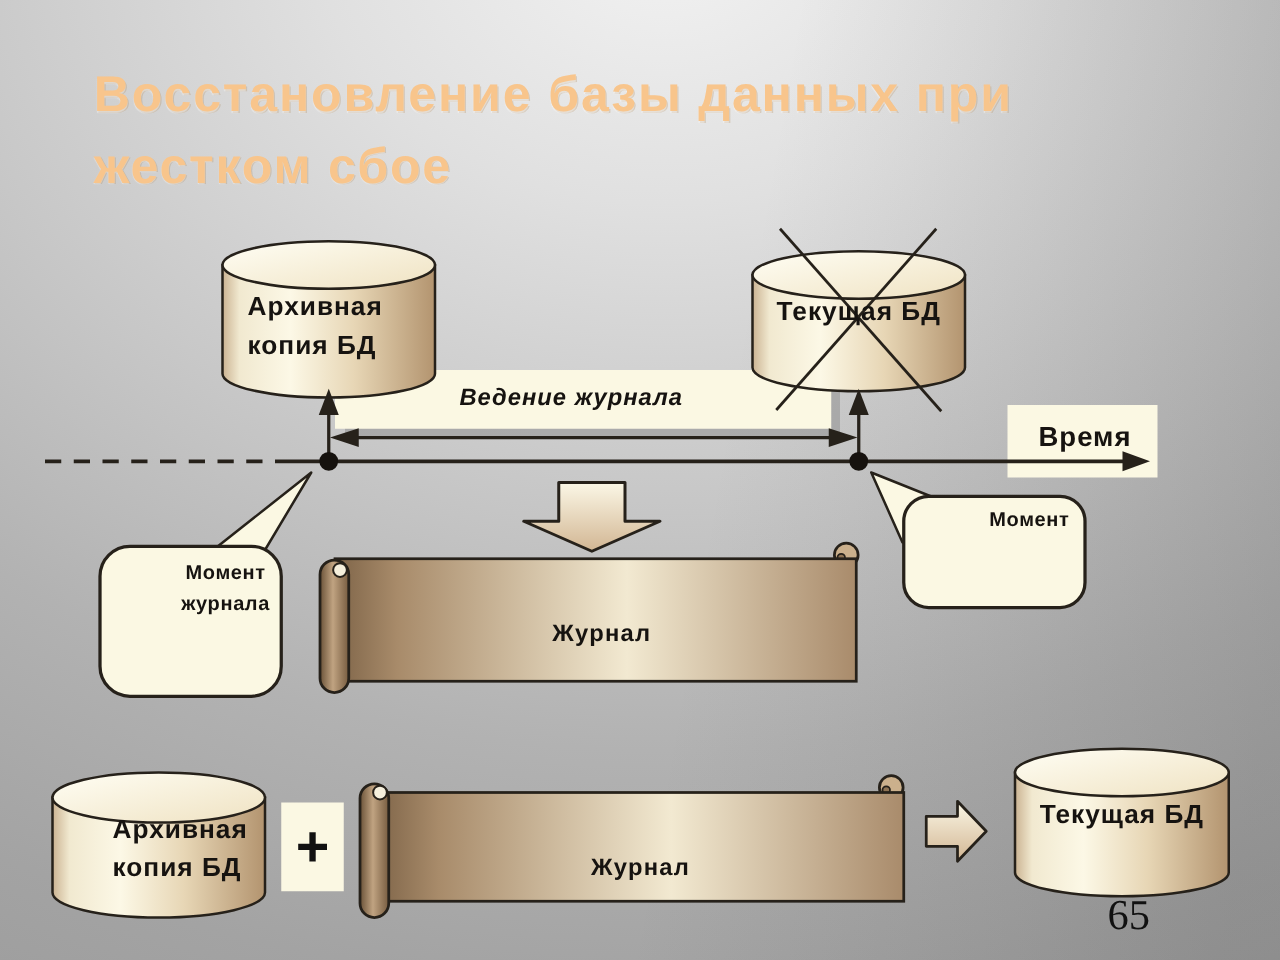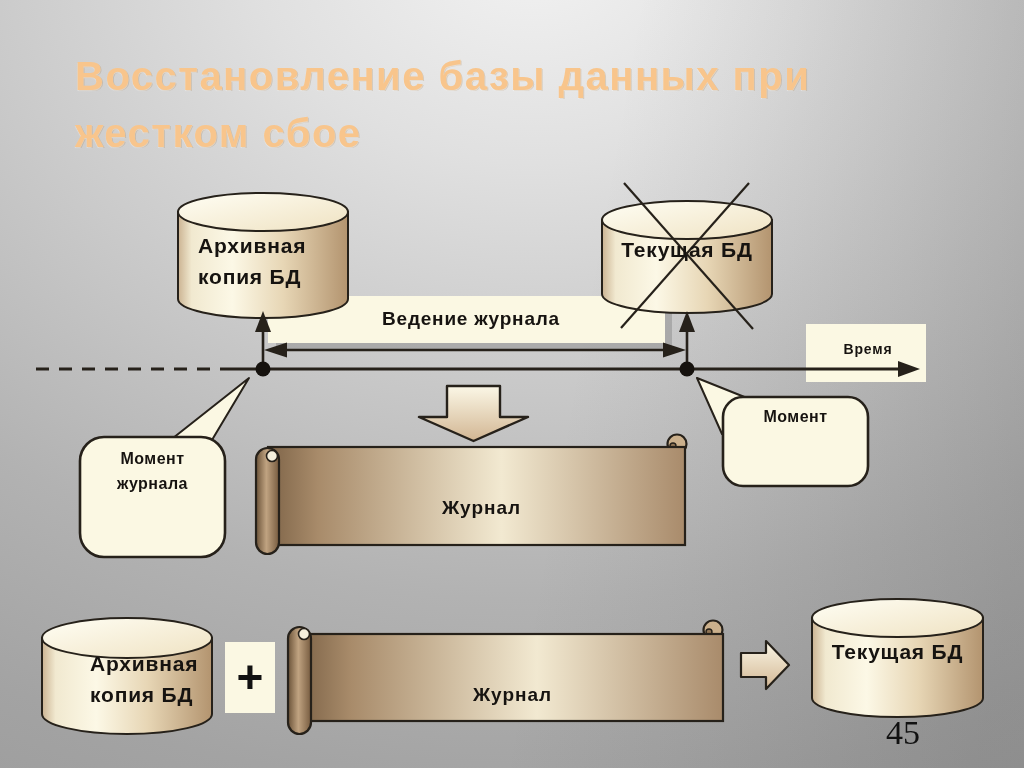--- a/index.html
+++ b/index.html
@@ -22,20 +22,21 @@
   .lbl{
     color:#161310;font-weight:700;letter-spacing:0.8px;
     font-size:21px;line-height:31px;white-space:nowrap;
   }
   .lbl-center{text-align:center;white-space:nowrap;}
   .band-label{font-size:19px;}
   .scroll-label{font-size:19px;letter-spacing:1px;margin-top:26px;}
   .callout-text{
     color:#161310;font-weight:700;font-size:16px;text-align:center;
     letter-spacing:0.5px;
+    padding-left:28px;
   }
   .callout-text span{display:block;}
   .plus-sign{
     width:50px;height:71px;text-align:center;line-height:66px;
     font-size:46px;font-weight:700;color:#111;
   }
   .page-number{
     font-family:"Liberation Serif",serif;font-size:34px;color:#111;
     width:70px;text-align:center;
   }
@@ -167,23 +168,23 @@
   <div>жестком сбое</div>
 </div>
 
 <div class="abs lbl" style="left:198px;top:230px;">
   <div>Архивная</div>
   <div>копия БД</div>
 </div>
 
 <div class="abs lbl lbl-center" style="left:612px;top:234px;width:150px;">Текущая БД</div>
 
-<div class="abs lbl lbl-center band-label" style="left:276px;top:303px;width:390px;">Ведение журнала</div>
-
-<div class="abs lbl lbl-center" style="left:806px;top:334px;width:124px;font-size:14px;">Время</div>
+<div class="abs lbl lbl-center band-label" style="left:262px;top:303px;width:390px;font-style:italic;">Ведение журнала</div>
+
+<div class="abs lbl lbl-center" style="left:806px;top:334px;width:124px;font-size:22px;">Время</div>
 
 <div class="abs callout-text" style="left:80px;top:446px;width:145px;line-height:25px;">
   <span>Момент</span>
   <span>журнала</span>
 </div>
 
 <div class="abs callout-text" style="left:723px;top:405px;width:145px;line-height:24px;">
   <span>Момент</span>
 </div>
 
@@ -193,13 +194,13 @@
   <div>Архивная</div>
   <div>копия БД</div>
 </div>
 
 <div class="abs plus-sign" style="left:225px;top:644px;">+</div>
 
 <div class="abs lbl lbl-center scroll-label" style="left:302px;top:653px;width:421px;">Журнал</div>
 
 <div class="abs lbl lbl-center" style="left:814px;top:636px;width:167px;">Текущая БД</div>
 
-<div class="abs page-number" style="left:868px;top:714px;">45</div>
+<div class="abs page-number" style="left:868px;top:714px;">65</div>
 
 </body></html>

